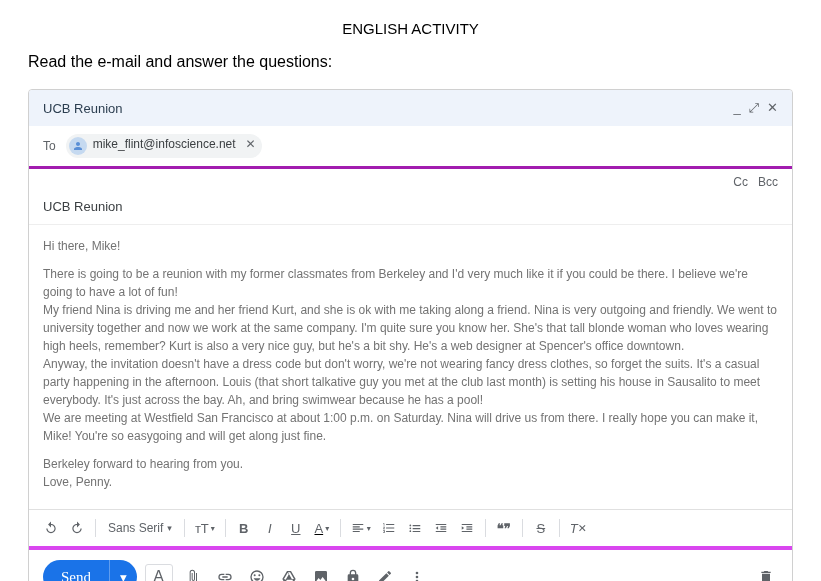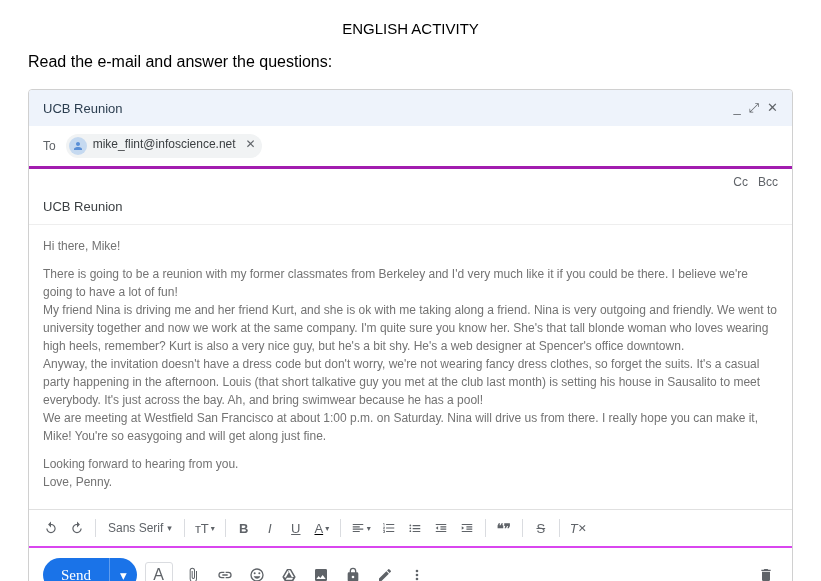--- a/index.html
+++ b/index.html
@@ -18,21 +18,21 @@
     .chip { display: inline-flex; align-items: flex-start; background: #f1f3f4; border-radius: 14px; padding: 3px 6px 3px 3px; gap: 6px; }
     .avatar { width: 18px; height: 18px; border-radius: 50%; background: #c5d9f0; display: flex; align-items: center; justify-content: center; }
     .avatar svg { width: 12px; height: 12px; fill: #5a8fd6; }
     .chip-text { font-size: 12px; color: #3c4043; }
     .chip-close { font-size: 12px; color: #5f6368; margin-left: 4px; }
     .cc-bcc { margin-left: auto; font-size: 12px; color: #5f6368; display: flex; gap: 10px; }
     .subject-line { padding: 10px 14px; font-size: 13px; color: #3c4043; border-bottom: 1px solid #eee; }
     .cc-row { display: flex; justify-content: flex-start; padding: 6px 14px 0; }
     .body-area { padding: 12px 14px 8px; font-size: 12px; color: #737373; line-height: 1.5; }
     .body-area p { margin-bottom: 10px; }
-    .toolbar { border-top: 1px solid #e0e0e0; border-bottom: 2px solid #d946ef; padding: 6px 10px; display: flex; align-items: center; gap: 2px; background: #fff; flex-wrap: nowrap;}
+    .toolbar { border-top: 1px solid #e0e0e0; border-bottom: 4px solid #d946ef; padding: 6px 10px; display: flex; align-items: center; gap: 2px; background: #fff; flex-wrap: nowrap;}
     .tb-btn { min-width: 24px; height: 24px; display: inline-flex; align-items: center; justify-content: center; color: #5f6368; font-size: 13px; border-radius: 3px; padding: 0 4px; }
     .tb-sep { width: 1px; height: 18px; background: #dadce0; margin: 0 4px; }
     .tb-font { font-size: 12px; display: inline-flex; align-items: center; gap: 4px; padding: 0 6px; }
     .send-row { padding: 10px 14px; display: flex; align-items: center; gap: 8px; }
     .send-btn { background: #1a73e8; color: #fff; border: none; border-radius: 18px; padding: 0; display: inline-flex; align-items: center; overflow: hidden; height: 34px; }
     .send-main { padding: 0 18px; font-size: 15px; font-weight: 500; font-family: Liberation Serif, serif; }
     .send-drop { border-left: 1px solid rgba(255,255,255,0.3); padding: 0 10px; height: 100%; display: flex; align-items: center; }
     .sr-icon { width: 24px; height: 24px; display: inline-flex; align-items: center; justify-content: center; color: #5f6368; }
     .sr-icon svg { width: 16px; height: 16px; fill: currentColor; }
     .trash { margin-left: auto; }
@@ -74,21 +74,21 @@
         <span>Cc</span>
         <span>Bcc</span>
       </div>
     </div>
 
     <div class="subject-line">UCB Reunion</div>
 
     <div class="body-area">
       <p>Hi there, Mike!</p>
       <p><span>There is going to be a reunion with my former classmates from Berkeley and I'd very much like it if you could be there. I believe we're going to have a lot of fun!</span><br><span>My friend Nina is driving me and her friend Kurt, and she is ok with me taking along a friend. Nina is very outgoing and friendly. We went to university together and now we work at the same company. I'm quite sure you know her. She's that tall blonde woman who loves wearing high heels, remember? Kurt is also a very nice guy, but he's a bit shy. He's a web designer at Spencer's office downtown.</span><br><span>Anyway, the invitation doesn't have a dress code but don't worry, we're not wearing fancy dress clothes, so forget the suits. It's a casual party happening in the afternoon. Louis (that short talkative guy you met at the club last month) is setting his house in Sausalito to meet everybody. It's just across the bay.  Ah, and bring swimwear because he has a pool!</span><br><span>We are meeting at Westfield San Francisco at about 1:00 p.m. on Saturday. Nina will drive us from there. I really hope you can make it, Mike! You're so easygoing and will get along just fine.</span></p>
-      <p><span>Looking forward to hearing from you.</span><br><span>Love, Penny.</span></p>
+      <p><span>Berkeley forward to hearing from you.</span><br><span>Love, Penny.</span></p>
     </div>
 
     <div class="toolbar">
       <span class="tb-btn">
           <svg viewBox="0 0 24 24" width="14" height="14" fill="currentColor">
             <path d="M12 5V1L7 6l5 5V7c3.3 0 6 2.7 6 6s-2.7 6-6 6-6-2.7-6-6H4c0 4.4 3.6 8 8 8s8-3.6 8-8-3.6-8-8-8z"></path>
           </svg>
         </span>
       <span class="tb-btn">
           <svg viewBox="0 0 24 24" width="14" height="14" fill="currentColor">

